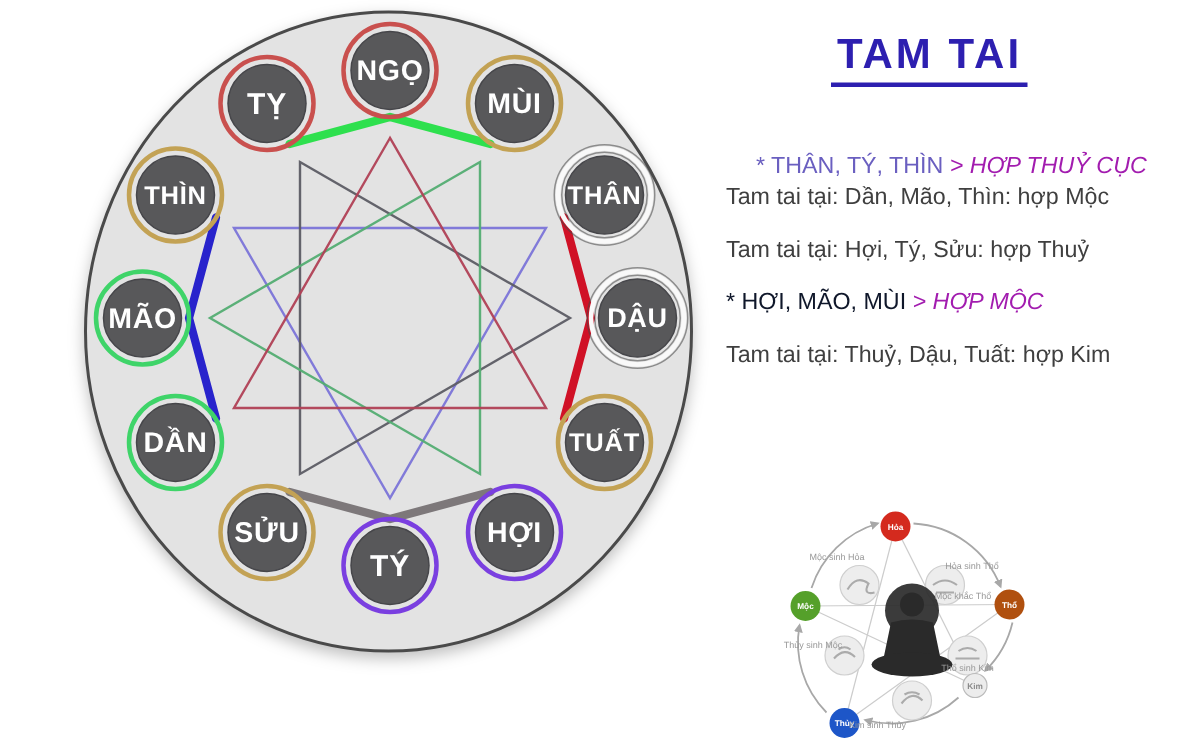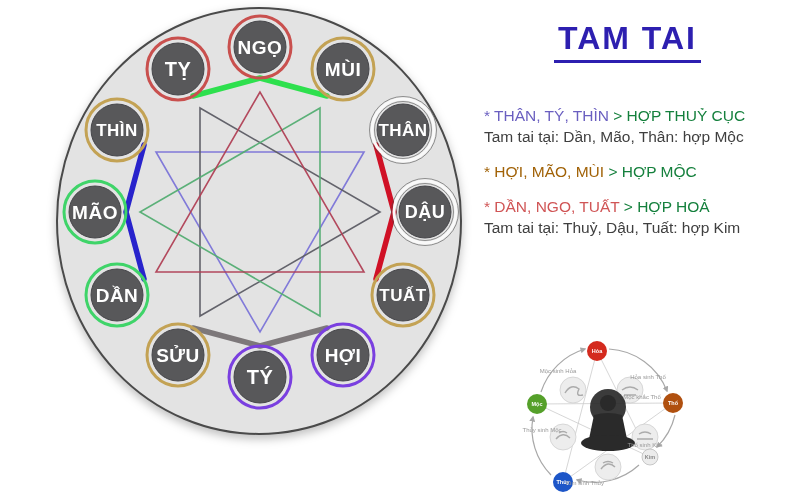--- a/index.html
+++ b/index.html
@@ -7,29 +7,29 @@
   .stage{position:relative;width:800px;height:500px;background:#ffffff;overflow:hidden;}
   .wheel-svg{position:absolute;left:0;top:0;}
   .wheel-bg{fill:#e3e3e3;stroke:#4a4a4a;stroke-width:2;}
   .tri{fill:none;stroke-width:1.6;opacity:.95;}
   .chev{fill:none;stroke-width:5.5;stroke-linecap:round;stroke-linejoin:round;}
   .disc{fill:#58585a;stroke:#46464a;stroke-width:1;}
   .ring{fill:none;stroke-width:3;}
   .ring-outline{fill:none;stroke:rgba(70,70,70,.55);stroke-width:1;}
   .sign-label{fill:#ffffff;font-weight:bold;text-anchor:middle;letter-spacing:.5px;}
   .panel{position:absolute;left:484px;top:0;width:316px;}
-  .panel-title{margin:20px 0 0 70px;display:inline-block;font-size:32px;font-weight:bold;letter-spacing:2px;color:#2d1fb0;border-bottom:3px solid #2d1fb0;padding:0 4px 3px 4px;}
+  .panel-title{margin:20px 0 0 70px;display:inline-block;font-size:28px;font-weight:bold;letter-spacing:2px;color:#2d1fb0;border-bottom:3px solid #2d1fb0;padding:0 4px 3px 4px;}
   .blocks{margin-top:42px;}
   .block{margin-bottom:14px;font-size:15.5px;line-height:21px;color:#3f3f3f;}
   .head{font-weight:500;}
-  .hl-0{color:#6a5fc0;}
+  .hl-0{color:#6a5fc0;margin-left:20px;}
   .hl-1{color:#4a4a4a;}
-  .hl-2{color:#a16207;}
+  .hl-2{color:#0f172a;}
   .hl-3{color:#d05556;}
-  .rest{color:#15803d;}
+  .rest{color:#a21caf;font-style:italic;}
   .sub{color:#3f3f3f;}
   .mini-svg{position:absolute;left:505px;top:335px;}
   .mini-label{font-size:6px;fill:#999;text-anchor:middle;}
   .mini-khac-line{stroke:#cccccc;stroke-width:.8;fill:none;}
   .mini-arc{stroke:#a8a8a8;stroke-width:1.2;fill:none;}
   .badge-label{font-size:5.5px;font-weight:bold;fill:#ffffff;text-anchor:middle;}
   .badge-label-dark{fill:#8a8a8a;}
   .photo{fill:#ededed;stroke:#cfcfcf;stroke-width:.8;}
   .photo-scribble{stroke:#9a9a9a;stroke-width:1.4;fill:none;opacity:.8;}
   .silhouette{fill:#2a2a2a;}
@@ -118,29 +118,29 @@
       <text class="sign-label" dy=".35em" font-size="20">TỴ</text>
     </g>
   </svg>
 
   <div class="panel">
     <span class="panel-title">TAM TAI</span>
 
     <div class="blocks">
       <div class="block">
         <div class="head"><span class="hl-0">* THÂN, TÝ, THÌN</span><span class="rest"> &gt; HỢP THUỶ CỤC</span></div>
-        <div class="sub">Tam tai tại: Dần, Mão, Thân: hợp Mộc</div>
-      </div>
-      <div class="block">
+        <div class="sub">Tam tai tại: Dần, Mão, Thìn: hợp Mộc</div>
+      </div>
+      <div class="block">
+        <div class="sub">Tam tai tại: Hợi, Tý, Sửu: hợp Thuỷ</div>
       </div>
       <div class="block">
         <div class="head"><span class="hl-2">* HỢI, MÃO, MÙI</span><span class="rest"> &gt; HỢP MỘC</span></div>
       </div>
       <div class="block">
-        <div class="head"><span class="hl-3">* DẦN, NGỌ, TUẤT</span><span class="rest"> &gt; HỢP HOẢ</span></div>
         <div class="sub">Tam tai tại: Thuỷ, Dậu, Tuất: hợp Kim</div>
       </div>
     </div>
   </div>
 
   <svg class="mini-svg" width="220" height="160" viewBox="0 0 220 160">
     <defs>
       <marker id="arrow" viewBox="0 0 8 8" refX="6" refY="4" markerWidth="5" markerHeight="5" orient="auto-start-reverse">
         <path d="M0,0 L8,4 L0,8 z" fill="#a8a8a8"></path>
       </marker>

